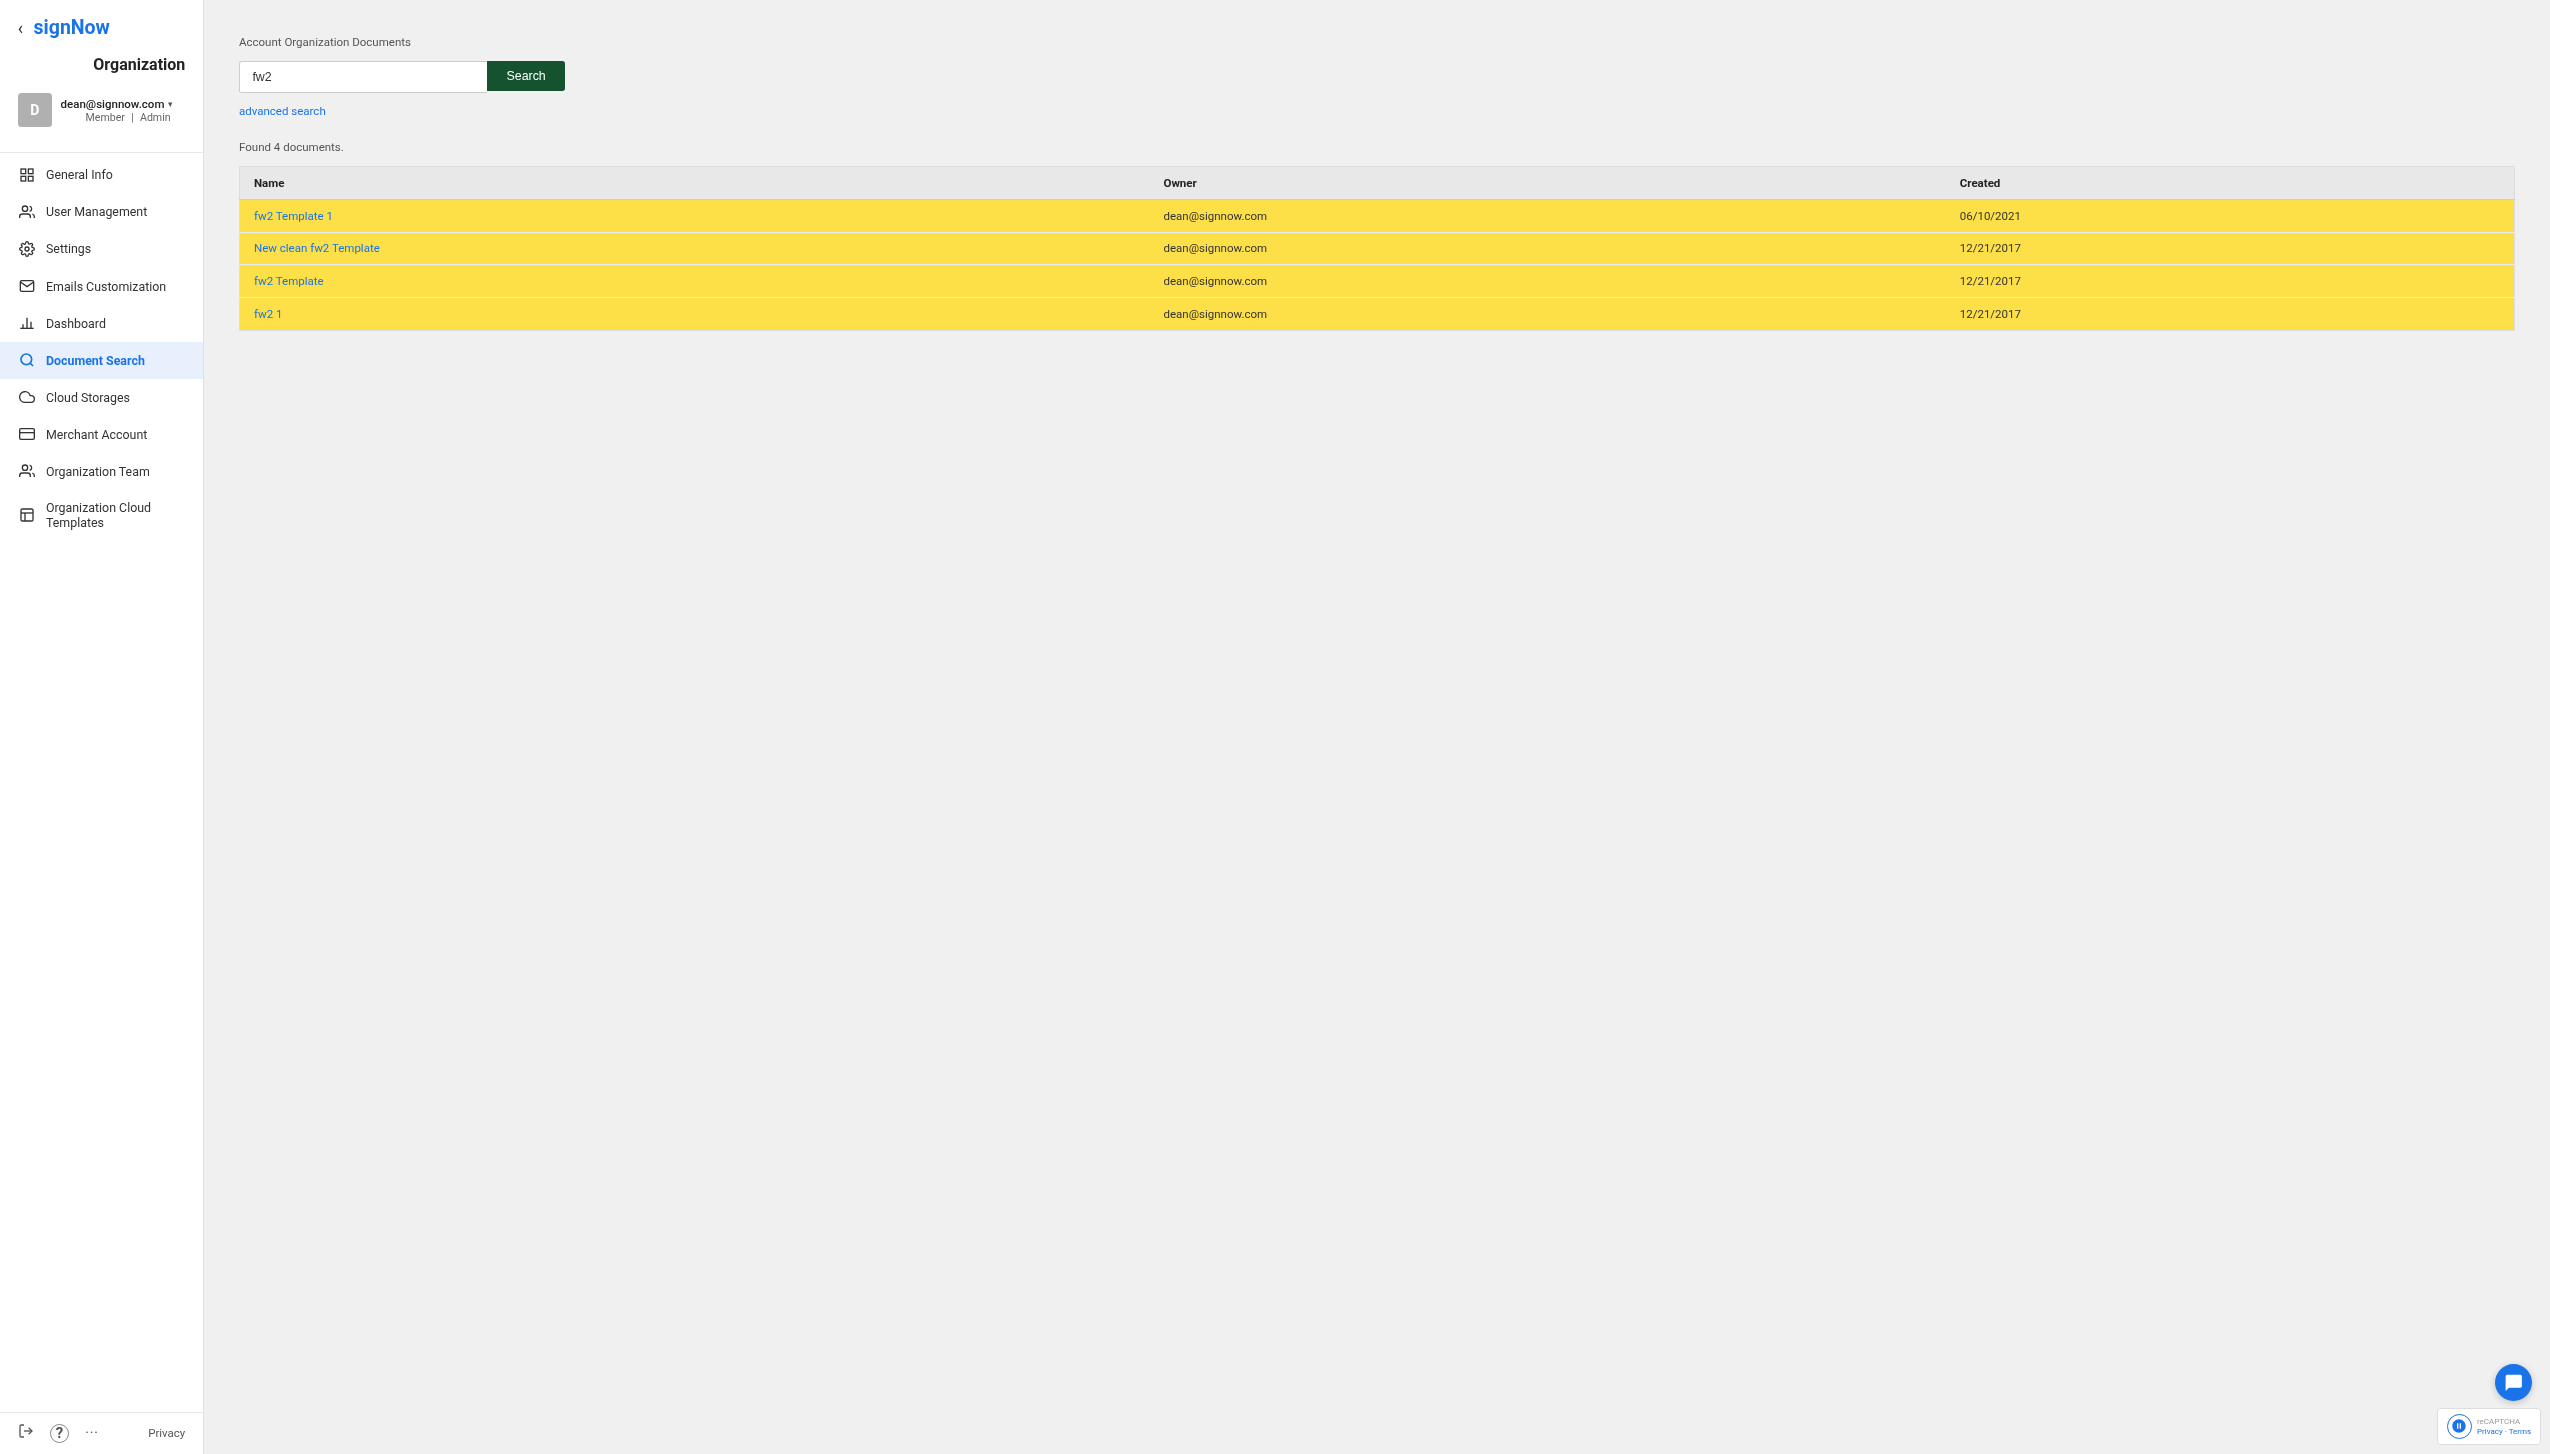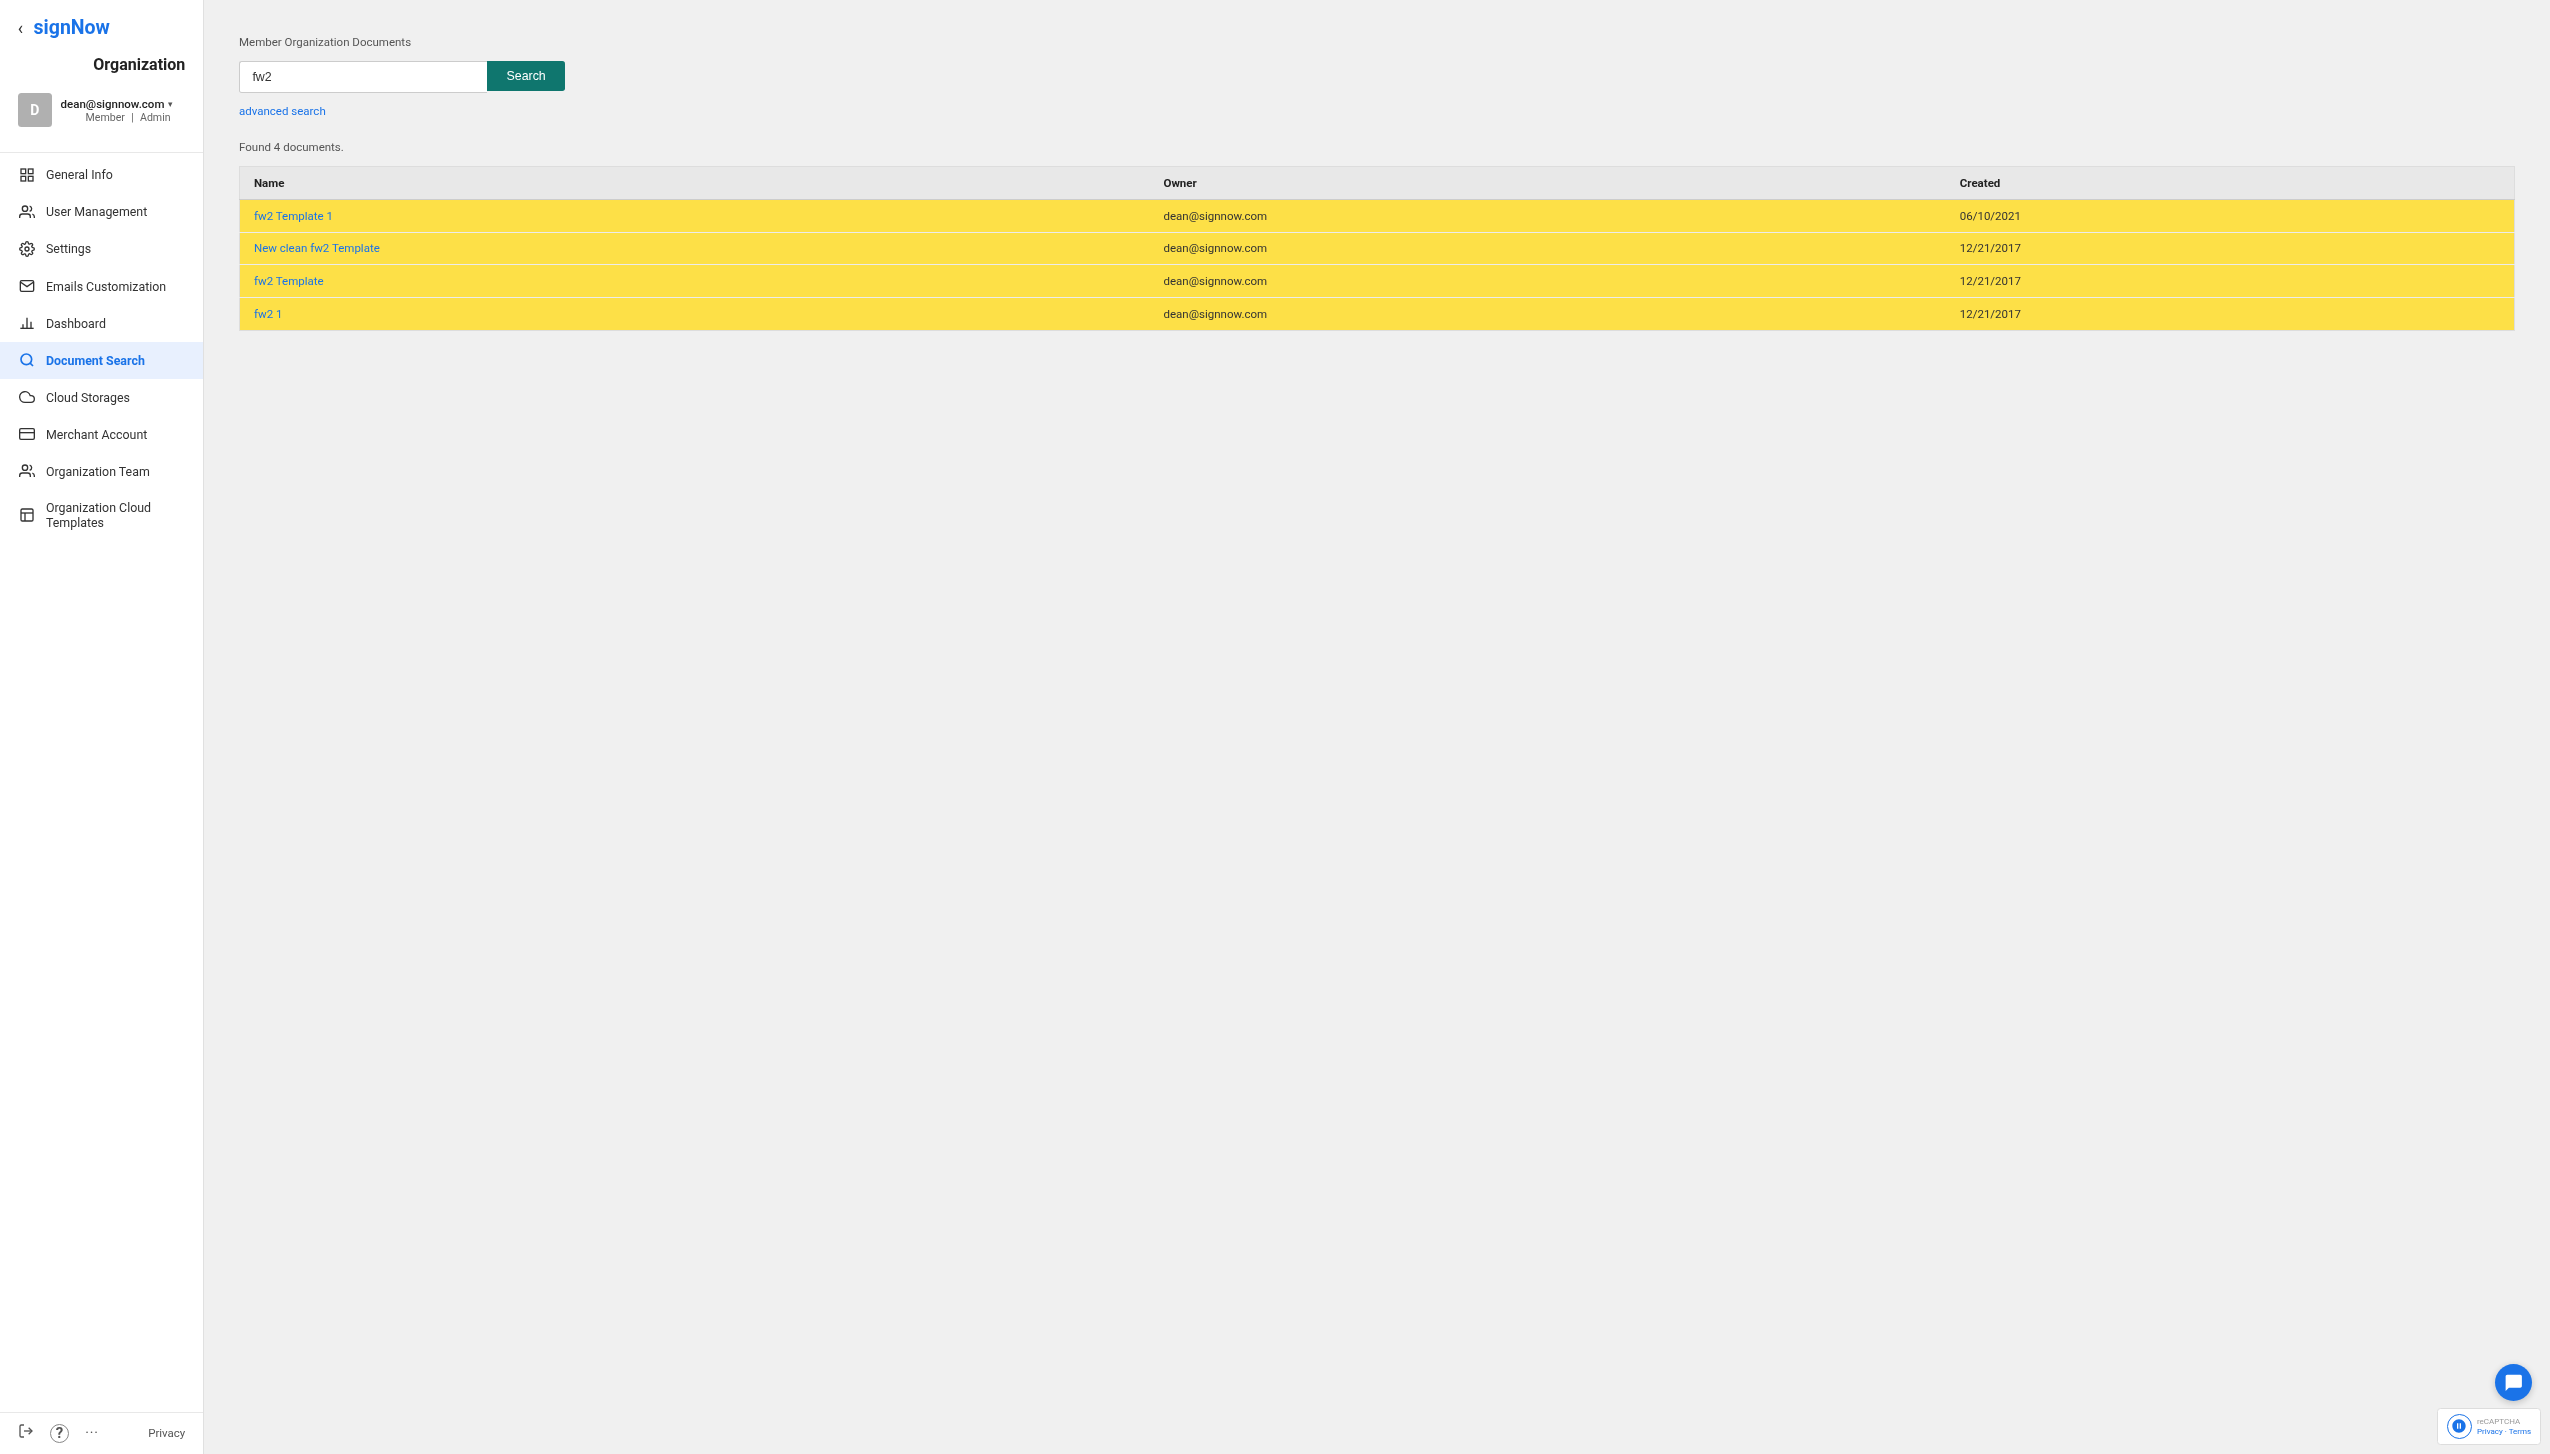--- a/index.html
+++ b/index.html
@@ -150,21 +150,21 @@
       border: 0.9px solid #ccc;
       border-right: none;
       border-radius: 2.7px 0 0 2.7px;
       font-size: 12.4px;
       color: #333;
       background: #fff;
       outline: none;
     }
     .search-btn {
       padding: 8px 19.5px;
-      background: #0f766e;
+      background: #14532d;
       color: #fff;
       border: none;
       border-radius: 0 2.7px 2.7px 0;
       font-size: 12.4px;
       cursor: pointer;
       font-weight: 500;
     }
 
     .advanced-search-link {
       font-size: 11.5px;
@@ -396,21 +396,21 @@
         </svg>
     </span>
     <span class="bottom-icon" style="font-size:15px; display:flex; align-items:center; justify-content:center; width:19.5px; height:19.5px; border-radius:50%; border:1.8px solid #888; color:#555; font-weight:700;">?</span>
     <span class="bottom-icon" style="letter-spacing:0.9px; font-size:14px; color:#555;">···</span>
     <span class="privacy-link">Privacy</span>
   </div>
 </nav>
 
 <main id="main">
   <div>
-    <div class="page-section-title">Member Organization Documents</div>
+    <div class="page-section-title">Account Organization Documents</div>
 
     <div class="search-bar-row">
       <input class="search-input" type="text" value="fw2" placeholder="Search documents..." style="">
       <button class="search-btn">Search</button>
     </div>
 
     <a class="advanced-search-link">advanced search</a>
 
     <div class="results-count">Found 4 documents.</div>
 

